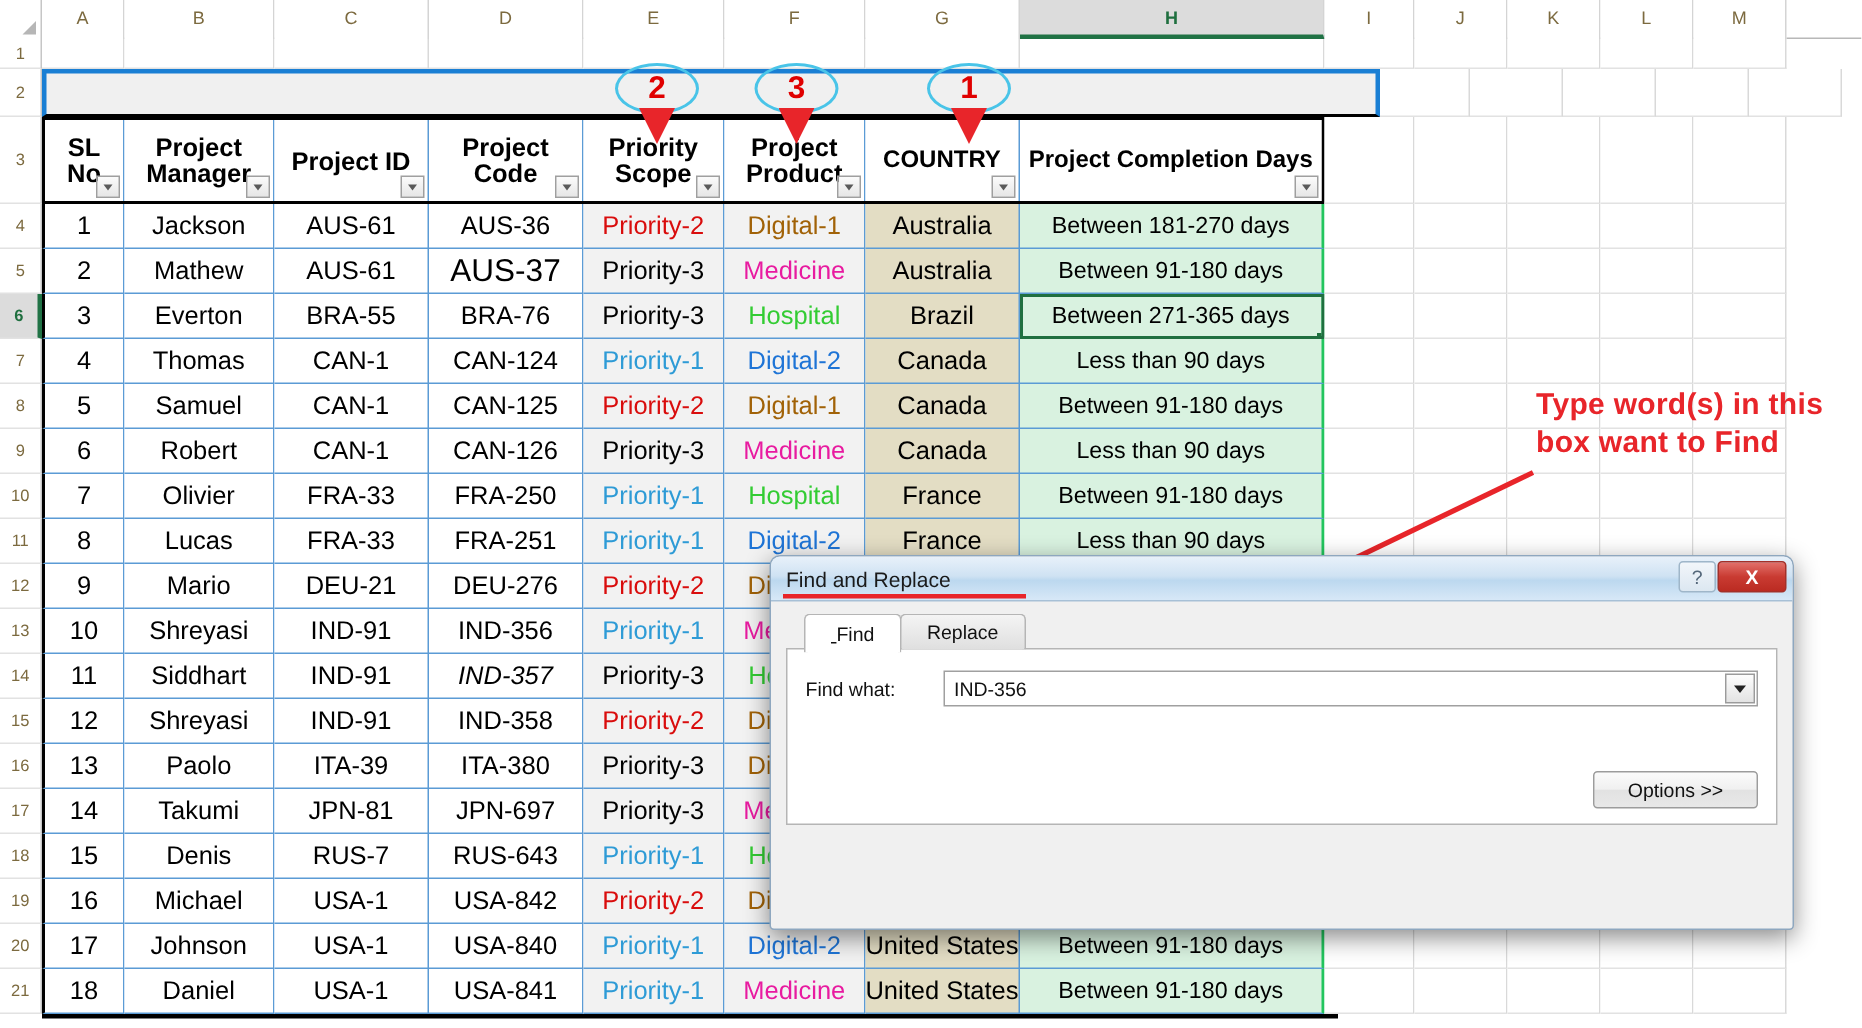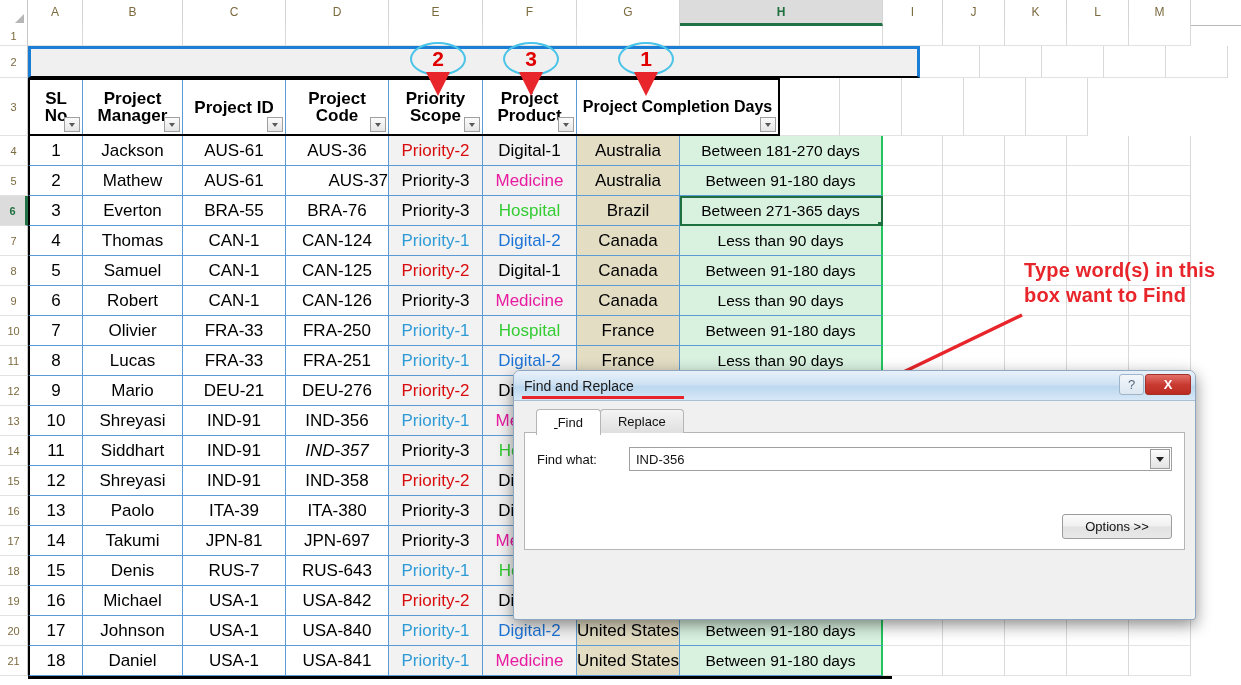--- a/index.html
+++ b/index.html
@@ -80,21 +80,21 @@
   }
   .tcell.fshade { background: #f2f2f2; }
   .tcell.country { background: #e3ddc4; }
   .tcell.days    { background: #d9f2e0; }
   .tcell.leftedge { border-left: 2px solid #000; }
   .tcell.rightedge { border-right: 2px solid #22c55e; }
 
   .c-p1 { color: #2e9bd6; }
   .c-p2 { color: #d90d0d; }
   .c-p3 { color: #000000; }
-  .c-d1 { color: #000000; }
+  .c-d1 { color: #a16207; }
   .c-d2 { color: #1e74d6; }
   .c-med { color: #e81ba0; }
   .c-hos { color: #33cc33; }
 
   
   .hcell {
     border-right: 1px solid #5b9bd5;
     background: #ffffff;
     display: flex; align-items: center; justify-content: center;
     text-align: center;
@@ -350,20 +350,26 @@
             <div class="filter-btn">
               <i></i>
             </div>
           </div>
           <div class="hcell" style="width: 94px; height: 54px;">
             <span>Project Product</span>
             <div class="filter-btn">
               <i></i>
             </div>
           </div>
+          <div class="hcell" style="width: 103px; height: 54px;">
+            <span style="font-size: 16px;">COUNTRY</span>
+            <div class="filter-btn">
+              <i></i>
+            </div>
+          </div>
           <div class="hcell" style="width: 201px; height: 54px; border-right: none;">
             <span style="font-size: 16px;">Project Completion Days</span>
             <div class="filter-btn">
               <i></i>
             </div>
           </div>
         </div>
       <div id="row3cells" style="display:flex;">
           <div class="cell empty" style="width: 60px; height: 58px;"></div>
           <div class="cell empty" style="width: 62px; height: 58px;"></div>
@@ -412,21 +418,21 @@
           <div class="rowhdr">5</div>
           <div class="tcell  leftedge" style="width: 55px; height: 30px; font-size: 17px;">
             <span>2</span>
           </div>
           <div class="tcell " style="width: 100px; height: 30px; font-size: 17px;">
             <span>Mathew</span>
           </div>
           <div class="tcell " style="width: 103px; height: 30px; font-size: 17px;">
             <span>AUS-61</span>
           </div>
-          <div class="tcell " style="width: 103px; height: 30px; font-size: 17px; justify-content: flex-end;">
+          <div class="tcell " style="width: 103px; height: 30px; font-size: 21px;">
             <span>AUS-37</span>
           </div>
           <div class="tcell fshade c-p3" style="width: 94px; height: 30px; font-size: 17px;">
             <span>Priority-3</span>
           </div>
           <div class="tcell fshade c-med" style="width: 94px; height: 30px; font-size: 17px;">
             <span>Medicine</span>
           </div>
           <div class="tcell country" style="width: 103px; height: 30px; font-size: 17px;">
             <span>Australia</span>

